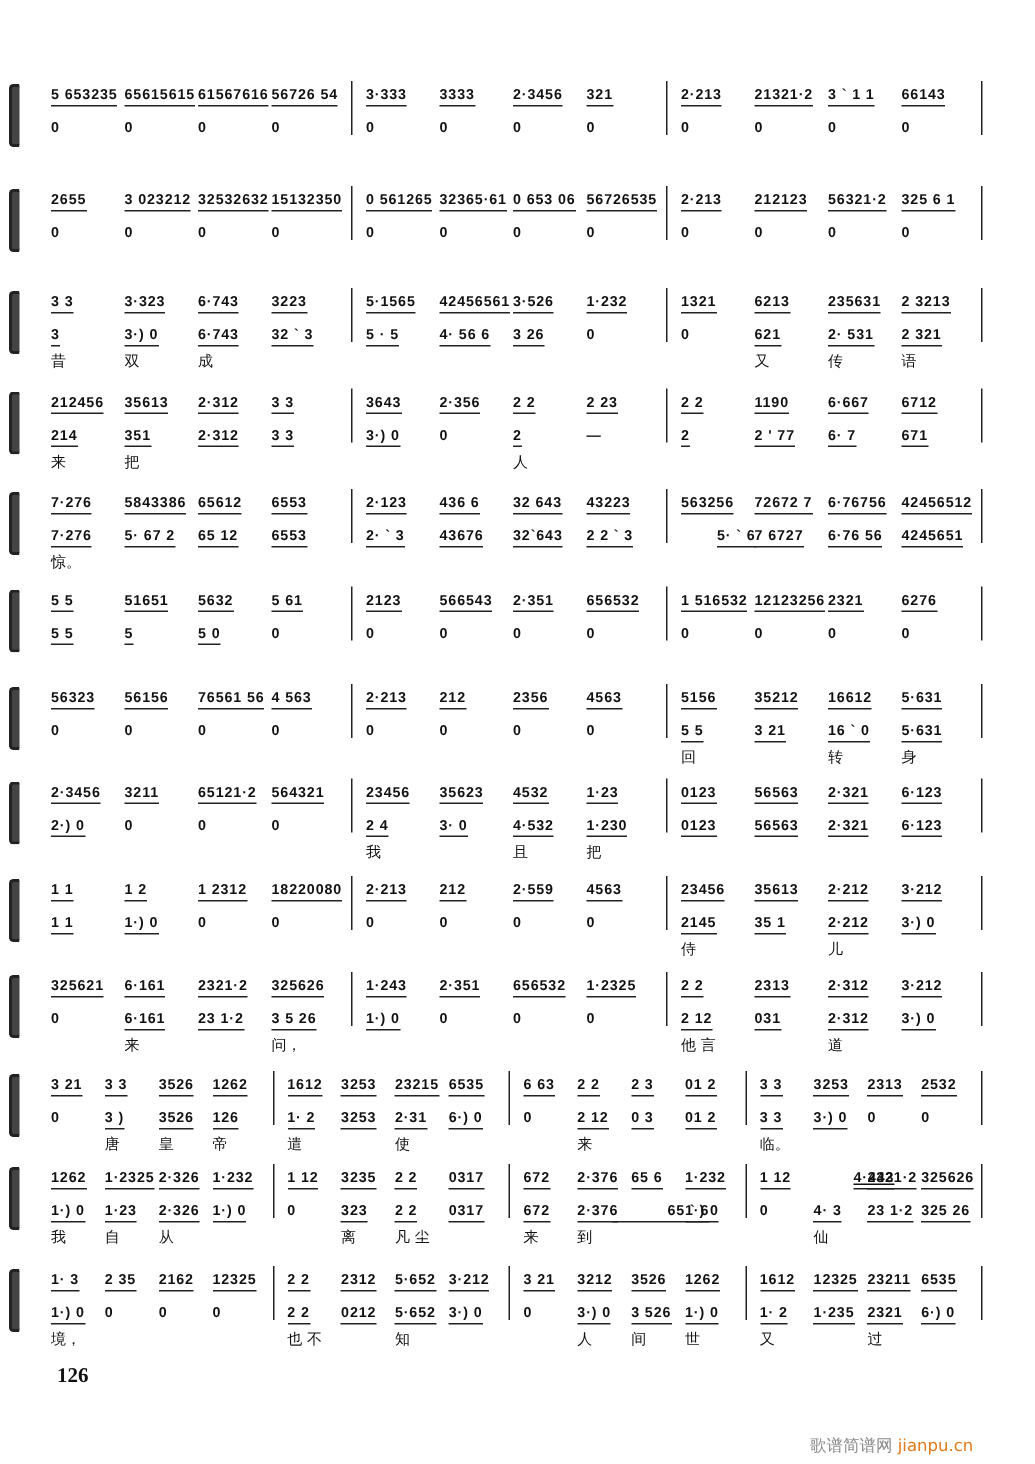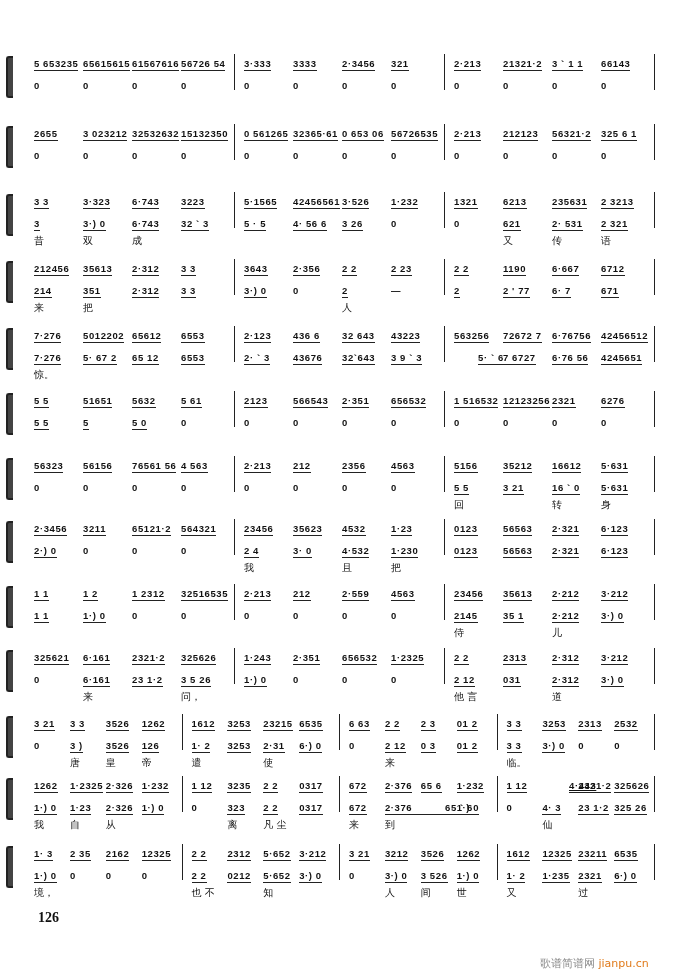--- a/index.html
+++ b/index.html
@@ -174,41 +174,41 @@
         <span class="lyric" style="left: 342px;">人</span>
       </div>
     </div>
     <div class="system" style="top: 330px;">
       <div class="brace" style="top: -2px; height: 38px;"></div>
       <div class="barline" style="left: 234px; top: -4px; height: 36px;"></div>
       <div class="barline" style="left: 444px; top: -4px; height: 36px;"></div>
       <div class="barline" style="left: 654px; top: -4px; height: 36px;"></div>
       <div class="staff-row" style="top: 0px; left: 0px; width: 690px;">
         <span class="cell u" style="left: 34px;">7·276</span>
-        <span class="cell u" style="left: 83px;">5012202</span>
+        <span class="cell u" style="left: 83px;">5843386</span>
         <span class="cell u" style="left: 132px;">65612</span>
         <span class="cell u" style="left: 181px;">6553</span>
         <span class="cell u" style="left: 244px;">2·123</span>
         <span class="cell u" style="left: 293px;">436 6</span>
         <span class="cell u" style="left: 342px;">32 643</span>
         <span class="cell u" style="left: 391px;">43223</span>
         <span class="cell u" style="left: 454px;">563256</span>
         <span class="cell u" style="left: 503px;">72672 7</span>
         <span class="cell u" style="left: 552px;">6·76756</span>
         <span class="cell u" style="left: 601px;">42456512</span>
       </div>
       <div class="staff-row" style="top: 22px; left: 0px; width: 690px;">
         <span class="cell u" style="left: 34px;">7·276</span>
         <span class="cell u" style="left: 83px;">5· 67 2</span>
         <span class="cell u" style="left: 132px;">65 12</span>
         <span class="cell u" style="left: 181px;">6553</span>
         <span class="cell u" style="left: 244px;">2· ` 3</span>
         <span class="cell u" style="left: 293px;">43676</span>
         <span class="cell u" style="left: 342px;">32`643</span>
-        <span class="cell u" style="left: 391px;">3 9 ` 3</span>
+        <span class="cell u" style="left: 391px;">2 2 ` 3</span>
         <span class="cell u" style="left: 454px; margin-left: 24px;">5· ` 6</span>
         <span class="cell u" style="left: 503px;">7 6727</span>
         <span class="cell u" style="left: 552px;">6·76 56</span>
         <span class="cell u" style="left: 601px;">4245651</span>
       </div>
       <div class="lyric-row" style="top: 38px; left: 0px; width: 690px;">
         <span class="lyric" style="left: 34px;">惊。</span>
       </div>
     </div>
     <div class="system" style="top: 395px;">
@@ -325,21 +325,21 @@
     </div>
     <div class="system" style="top: 588px;">
       <div class="brace" style="top: -2px; height: 38px;"></div>
       <div class="barline" style="left: 234px; top: -4px; height: 36px;"></div>
       <div class="barline" style="left: 444px; top: -4px; height: 36px;"></div>
       <div class="barline" style="left: 654px; top: -4px; height: 36px;"></div>
       <div class="staff-row" style="top: 0px; left: 0px; width: 690px;">
         <span class="cell u" style="left: 34px;">1 1</span>
         <span class="cell u" style="left: 83px;">1 2</span>
         <span class="cell u" style="left: 132px;">1 2312</span>
-        <span class="cell u" style="left: 181px;">32516535</span>
+        <span class="cell u" style="left: 181px;">18220080</span>
         <span class="cell u" style="left: 244px;">2·213</span>
         <span class="cell u" style="left: 293px;">212</span>
         <span class="cell u" style="left: 342px;">2·559</span>
         <span class="cell u" style="left: 391px;">4563</span>
         <span class="cell u" style="left: 454px;">23456</span>
         <span class="cell u" style="left: 503px;">35613</span>
         <span class="cell u" style="left: 552px;">2·212</span>
         <span class="cell u" style="left: 601px;">3·212</span>
       </div>
       <div class="staff-row" style="top: 22px; left: 0px; width: 690px;">

